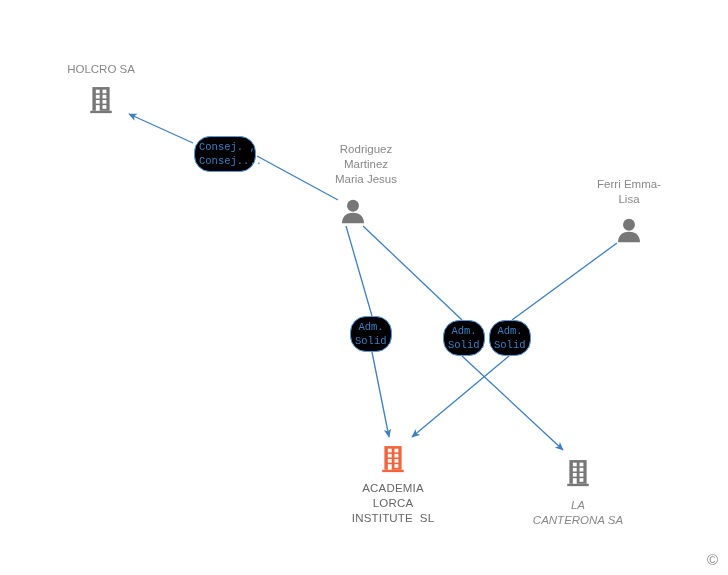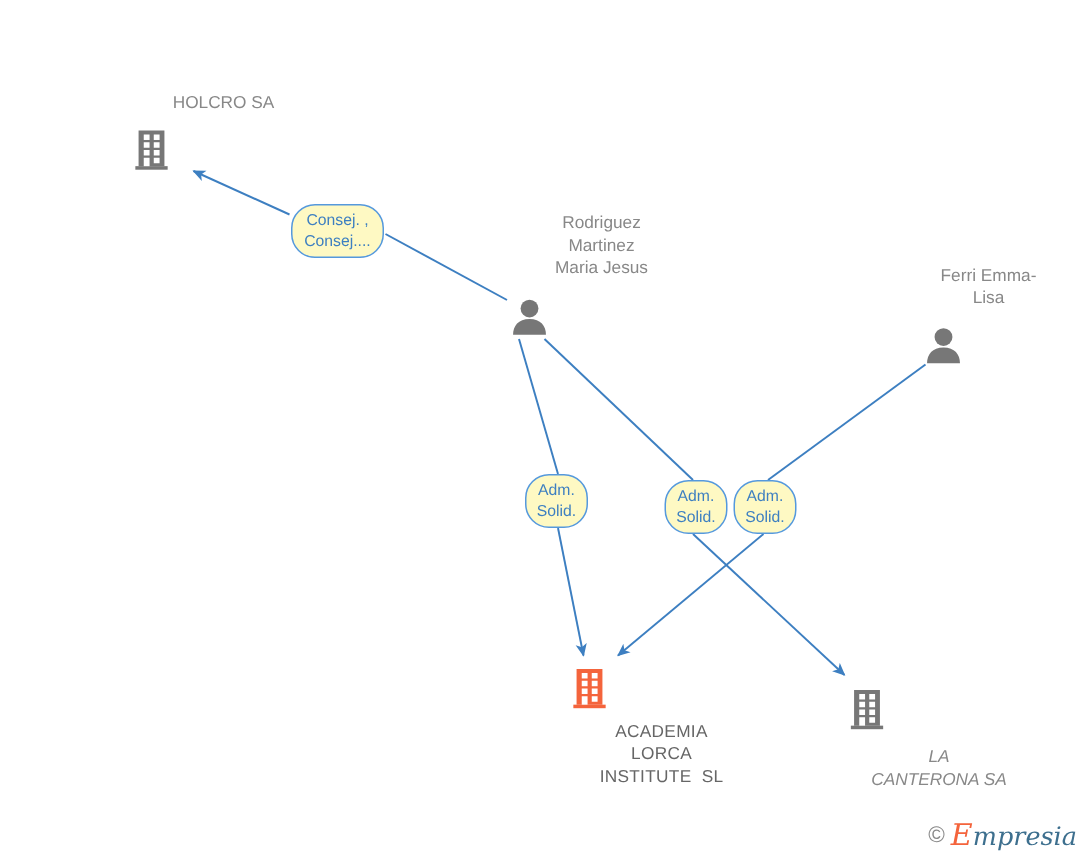--- a/index.html
+++ b/index.html
@@ -28,48 +28,47 @@
   
   .node-label {
     position: absolute;
     text-align: center;
     color: #888888;
     font-size: 11.5px;
     line-height: 15px;
     white-space: pre;
     pointer-events: none;
     font-family: "Liberation Sans", sans-serif;
-    margin-left: 48px;
   }
   .node-label.focus {
     color: #666666;
     font-weight: normal;
     letter-spacing: 0.2px;
   }
 
   
   .node-icon {
     position: absolute;
     display: block;
   }
 
   
   .edge-label {
     position: absolute;
     box-sizing: border-box;
-    background: #fef9c3;
+    background: #000000;
     border: 1.4px solid #5599dd;
     border-radius: 16px;
     color: #3d7fc1;
     font-size: 10.5px;
     line-height: 14px;
     text-align: center;
     padding: 3px 4px 3px 4px;
     white-space: pre;
-    font-family: Liberation Sans, sans-serif;
+    font-family: Liberation Mono, monospace;
   }
 
   
   #watermark {
     position: absolute;
     right: 10px;
     bottom: 8px;
     display: flex;
     align-items: center;
     gap: 4px;
@@ -124,28 +123,28 @@
         <rect x="13.4" y="8.2" width="3.6" height="3.4" fill="#ffffff"></rect>
         <rect x="13.4" y="13" width="3.6" height="3.4" fill="#ffffff"></rect>
         <rect x="7.2" y="17.8" width="3.6" height="5.2" fill="#ffffff"></rect>
         <rect x="13.4" y="17.8" width="3.6" height="3.4" fill="#ffffff"></rect>
       </svg></div>
     <div class="node-label" style="left: 1px; top: 62px; width: 200px;">HOLCRO SA</div>
     <div class="node-icon" style="left: 339px; top: 198px;"><svg viewBox="0 0 24 24" width="28" height="28">
         <circle cx="12" cy="6.6" r="5.1" fill="#777777"></circle>
         <path d="M12 12.6 C5.6 12.6 2.6 16.6 2.6 21.6 H21.4 C21.4 16.6 18.4 12.6 12 12.6 Z" fill="#777777"></path>
       </svg></div>
-    <div class="node-label" style="left: 253px; top: 142px; width: 200px;">Rodriguez
+    <div class="node-label" style="left: 266px; top: 142px; width: 200px;">Rodriguez
 Martinez
 Maria Jesus</div>
     <div class="node-icon" style="left: 615px; top: 217px;"><svg viewBox="0 0 24 24" width="28" height="28">
         <circle cx="12" cy="6.6" r="5.1" fill="#777777"></circle>
         <path d="M12 12.6 C5.6 12.6 2.6 16.6 2.6 21.6 H21.4 C21.4 16.6 18.4 12.6 12 12.6 Z" fill="#777777"></path>
       </svg></div>
-    <div class="node-label" style="left: 511px; top: 177px; width: 200px;">Ferri Emma-
+    <div class="node-label" style="left: 529px; top: 177px; width: 200px;">Ferri Emma-
 Lisa</div>
     <div class="node-icon" style="left: 380px; top: 445px;"><svg viewBox="0 0 24 26" width="26" height="28">
         <path d="M4 1 H20 V23 H4 Z" fill="#f4643c"></path>
         <rect x="2" y="23" width="20" height="2.2" fill="#f4643c"></rect>
         <rect x="7.2" y="3.4" width="3.6" height="3.4" fill="#ffffff"></rect>
         <rect x="7.2" y="8.2" width="3.6" height="3.4" fill="#ffffff"></rect>
         <rect x="7.2" y="13" width="3.6" height="3.4" fill="#ffffff"></rect>
         <rect x="13.4" y="3.4" width="3.6" height="3.4" fill="#ffffff"></rect>
         <rect x="13.4" y="8.2" width="3.6" height="3.4" fill="#ffffff"></rect>
         <rect x="13.4" y="13" width="3.6" height="3.4" fill="#ffffff"></rect>
@@ -177,14 +176,13 @@
     <div class="edge-label" style="left: 350px; top: 316px; width: 42px; height: 36px;">Adm.
 Solid.</div>
     <div class="edge-label" style="left: 443px; top: 320px; width: 42px; height: 36px;">Adm.
 Solid.</div>
     <div class="edge-label" style="left: 489px; top: 320px; width: 42px; height: 36px;">Adm.
 Solid.</div>
   </div>
 
 <div id="watermark">
   <span class="wm-copy">©</span>
-  <span class="wm-name"><span class="wm-initial">E</span><span>mpresia</span></span>
 </div>
 
 </body></html>

